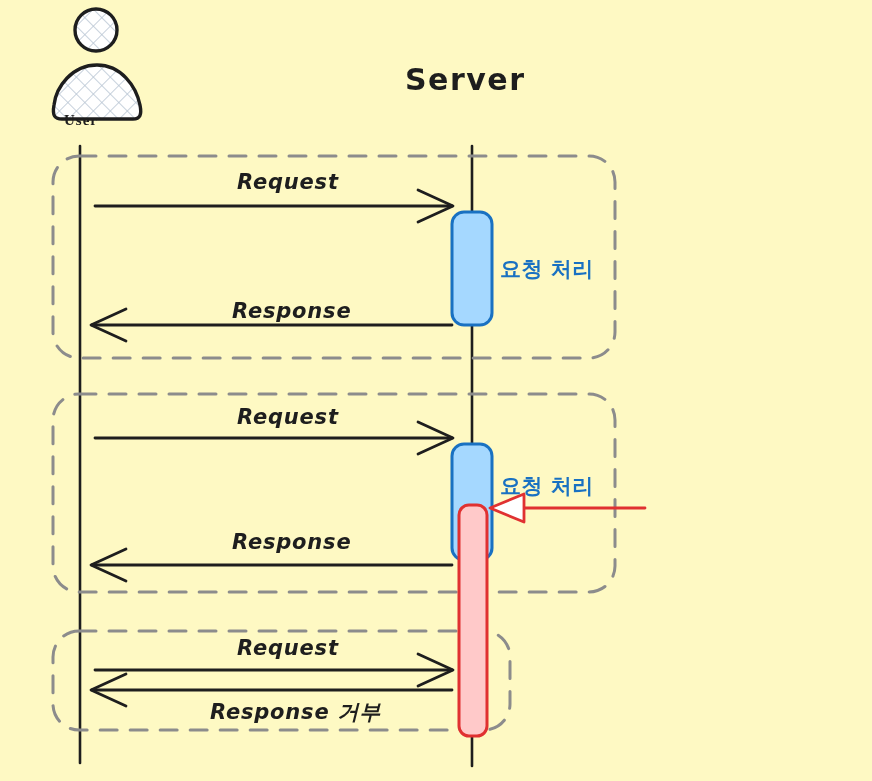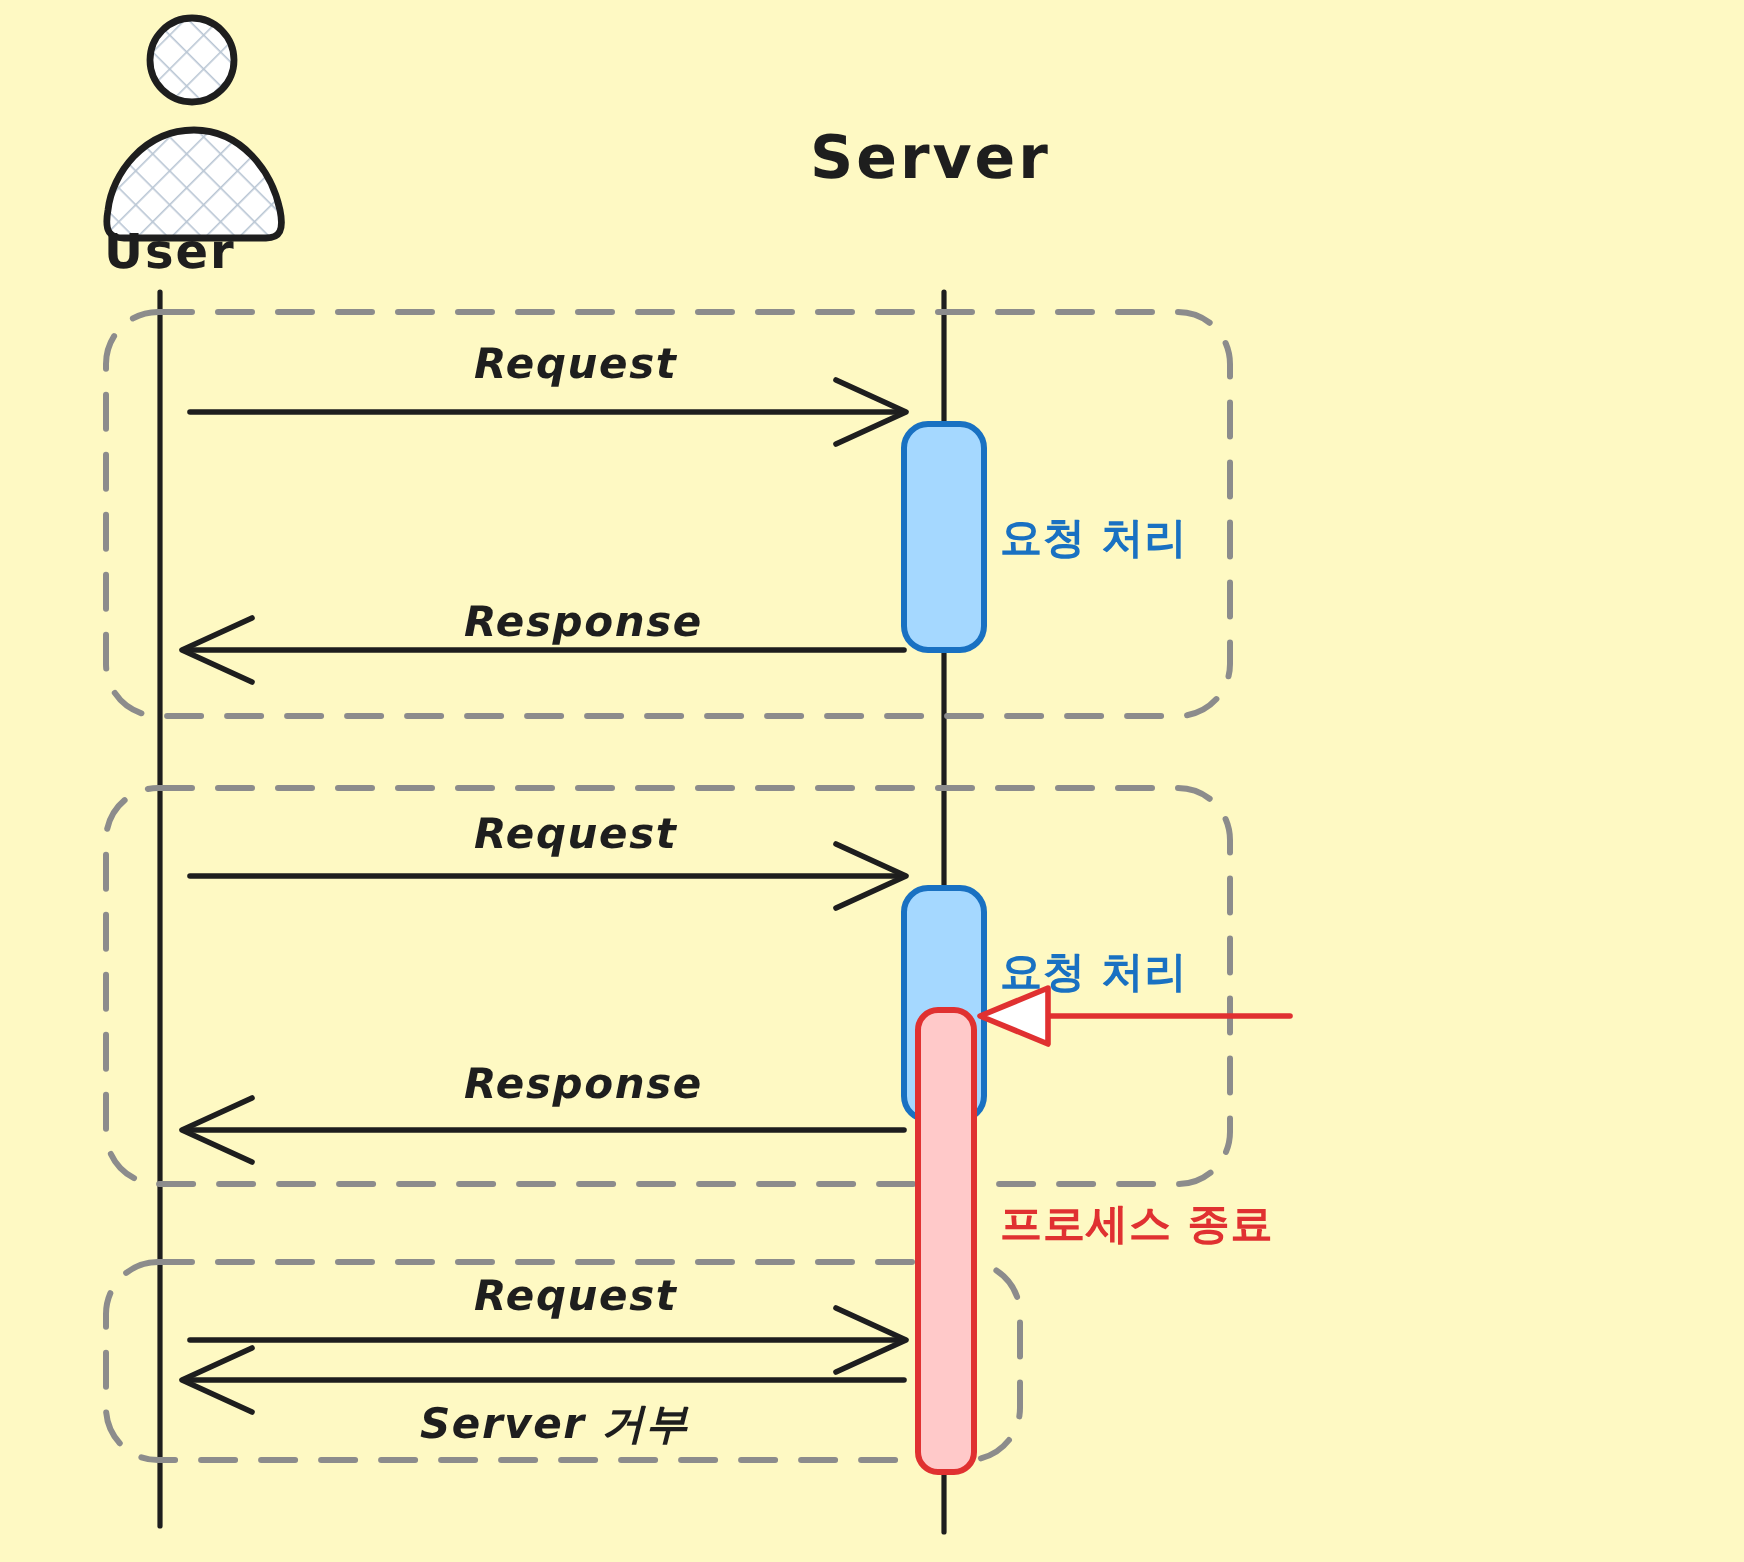--- a/index.html
+++ b/index.html
@@ -37,25 +37,26 @@
     letter-spacing: 0.5px;
   }
   .title-server {
     font-size: 30px;
     color: #1e1e1e;
     left: 405px;
     top: 62px;
     letter-spacing: 1.5px;
   }
   .title-user {
-    font-size: 24px;
+    font-size: 15px;
     color: #1e1e1e;
-    left: 52px;
+    left: 64px;
     top: 112px;
     letter-spacing: 1px;
+    font-family: Liberation Serif, serif;
   }
   .msg {
     font-size: 21px;
     color: #1e1e1e;
     letter-spacing: 0.8px;
     font-style: italic;
   }
   .act-label {
     font-size: 21px;
     color: #1971c2;
@@ -148,17 +149,16 @@
 
   <div class="lbl lbl-hand msg" style="left:237px; top:170px;">Request</div>
   <div class="lbl lbl-hand msg" style="left:232px; top:299px;">Response</div>
   <div class="lbl lbl-hand act-label" style="left:500px; top:255px;">요청 처리</div>
 
   <div class="lbl lbl-hand msg" style="left:237px; top:405px;">Request</div>
   <div class="lbl lbl-hand msg" style="left:232px; top:530px;">Response</div>
   <div class="lbl lbl-hand act-label" style="left:500px; top:472px;">요청 처리</div>
 
   <div class="lbl lbl-hand msg" style="left:237px; top:636px;">Request</div>
-  <div class="lbl lbl-hand msg" style="left:210px; top:698px;">Server 거부</div>
+  <div class="lbl lbl-hand msg" style="left:210px; top:698px;">Response 거부</div>
 
-  <div class="lbl lbl-hand red-label" style="left:500px; top:598px;">프로세스 종료</div>
 
 </div>
 
 </body></html>

